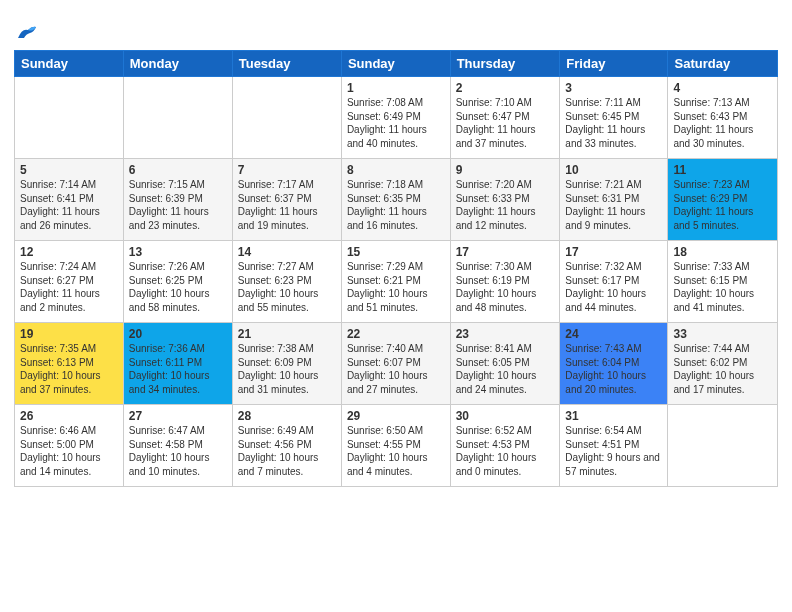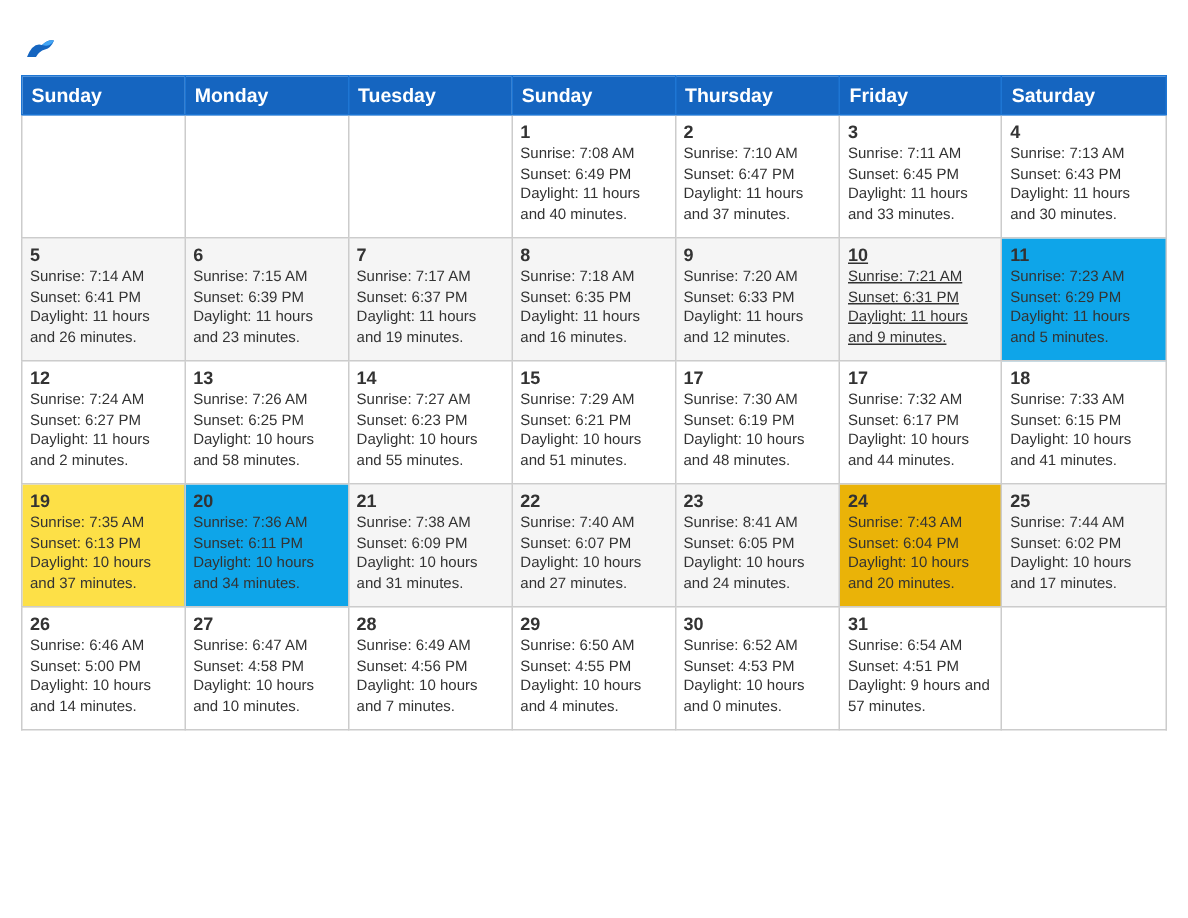--- a/index.html
+++ b/index.html
@@ -196,21 +196,21 @@
 Daylight: 11 hours
 and 16 minutes.</div>
           </td>
           <td style="background: rgb(245, 245, 245);">
             <span class="day-num">9</span>
             <div class="day-info">Sunrise: 7:20 AM
 Sunset: 6:33 PM
 Daylight: 11 hours
 and 12 minutes.</div>
           </td>
-          <td style="background: rgb(245, 245, 245); text-decoration: underline;">
+          <td style="background: rgb(245, 245, 245);">
             <span class="day-num">10</span>
             <div class="day-info">Sunrise: 7:21 AM
 Sunset: 6:31 PM
 Daylight: 11 hours
 and 9 minutes.</div>
           </td>
           <td style="background: #0ea5e9;">
             <span class="day-num">11</span>
             <div class="day-info">Sunrise: 7:23 AM
 Sunset: 6:29 PM
@@ -298,29 +298,29 @@
 Daylight: 10 hours
 and 27 minutes.</div>
           </td>
           <td style="background: rgb(245, 245, 245);">
             <span class="day-num">23</span>
             <div class="day-info">Sunrise: 8:41 AM
 Sunset: 6:05 PM
 Daylight: 10 hours
 and 24 minutes.</div>
           </td>
-          <td style="background: #eab308;">
+          <td style="background: #3b82f6;">
             <span class="day-num">24</span>
             <div class="day-info">Sunrise: 7:43 AM
 Sunset: 6:04 PM
 Daylight: 10 hours
 and 20 minutes.</div>
           </td>
           <td style="background: rgb(245, 245, 245);">
-            <span class="day-num">25</span>
+            <span class="day-num">33</span>
             <div class="day-info">Sunrise: 7:44 AM
 Sunset: 6:02 PM
 Daylight: 10 hours
 and 17 minutes.</div>
           </td>
         </tr>
         <tr>
           <td>
             <span class="day-num">26</span>
             <div class="day-info">Sunrise: 6:46 AM

